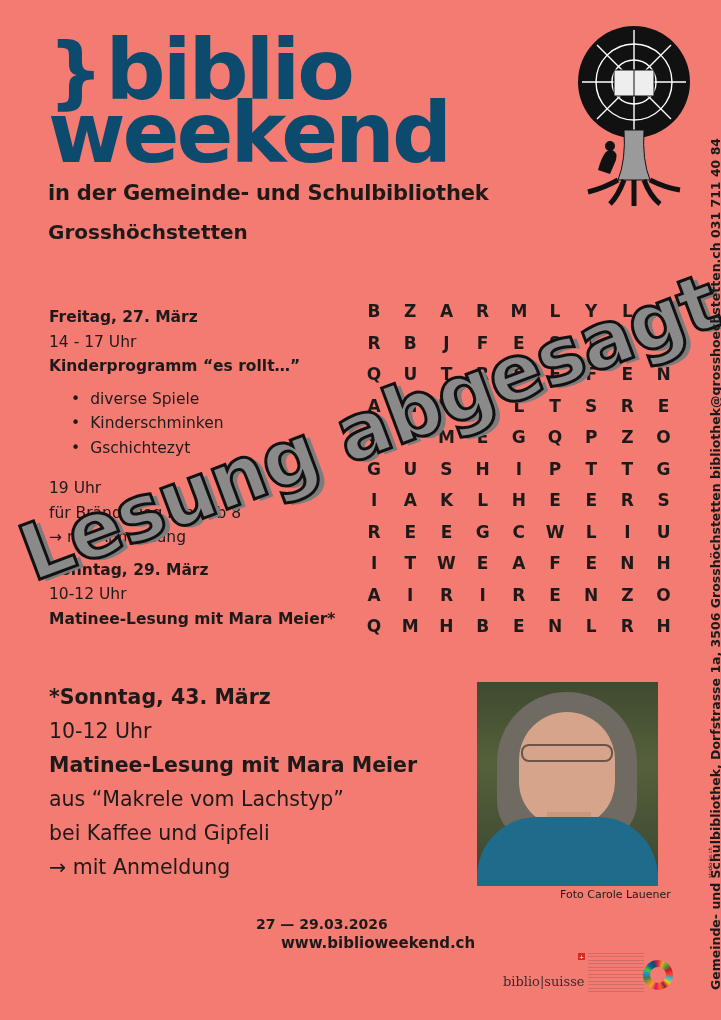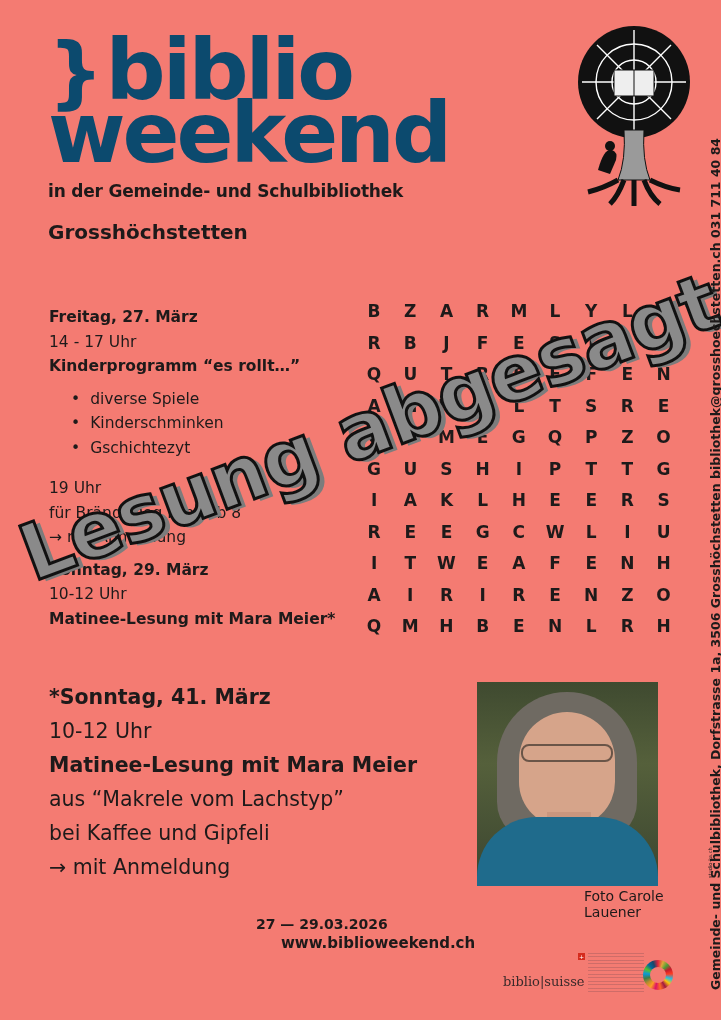--- a/index.html
+++ b/index.html
@@ -8,21 +8,21 @@
     background:#f47b72; color:#1e1a1a;
     font-family:"DejaVu Sans", "Liberation Sans", sans-serif;
   }
   .abs { position:absolute; }
 
   
   .logo { left:48px; top:36px; line-height:0.82; font-weight:bold; letter-spacing:-3px; color:#0c4a6e; }
   .logo .l1, .logo .l2 { display:block; font-size:84px; font-family:"DejaVu Sans", sans-serif; }
   .logo .brace { font-size:78px; margin-right:2px; letter-spacing:0; }
   .logo .l2 { margin-top:-6px;text-align:center; }
-  .subtitle { left:48px; top:181px; font-size:17px; font-weight:bold; letter-spacing:-0.2px;text-align:right; }
+  .subtitle { left:48px; top:181px; font-size:21px; font-weight:bold; letter-spacing:-0.2px;text-align:right; }
   .town { left:48px; top:220px; font-size:20px; font-weight:bold; }
 
   
   .tree { left:574px; top:20px; width:120px; height:190px; }
 
   
   .program { left:49px; top:305px; width:300px; font-size:15.5px; line-height:24.5px; }
   .program .b { font-weight:bold; }
   .program ul { margin:8px; padding:0 0 0 14px; list-style:none; }
   .program li::before { content:"•"; margin-right:10px; }
@@ -42,21 +42,21 @@
   .sunday .b { font-weight:bold; }
 
   
   .photo { left:477px; top:682px; width:181px; height:204px; overflow:hidden;
     background:linear-gradient(180deg,#3f4a30 0%,#55603b 40%,#3b4530 100%); }
   .photo .hair { position:absolute; left:20px; top:10px; width:140px; height:150px; border-radius:70px 70px 40px 40px; background:#6f6a62; }
   .photo .face { position:absolute; left:42px; top:30px; width:96px; height:115px; border-radius:48px 48px 45px 45px; background:#d6a48a; }
   .photo .glasses { position:absolute; left:44px; top:62px; width:92px; height:18px; border:2px solid #6a5548; border-radius:8px; box-sizing:border-box; }
   .photo .body { position:absolute; left:0; top:135px; width:181px; height:80px; background:#1f6b8c; border-radius:60px 60px 0 0; }
   .photo .neck { position:absolute; left:70px; top:130px; width:44px; height:40px; background:#c9967e; border-radius:0 0 22px 22px; }
-  .credit { left:576px; top:888px; font-size:14px;padding-left:8px; }
+  .credit { left:552px; top:888px; font-size:11px;padding-left:8px; }
 
   
   .dates { left:256px; top:916px; font-size:14px; font-weight:bold;text-align:center; }
   .web { left:262px; top:934px; font-size:15px; font-weight:bold;margin-left:19px; }
   .bs { left:503px; top:974px; font-size:13px; font-family:"DejaVu Serif", serif; color:#3a2a2a; }
   .ch { left:578px; top:953px; width:68px; height:40px; }
   .ch .flag { width:7px; height:7px; background:#d52b1e; color:#fff; font-size:6px; line-height:7px; text-align:center; }
   .ch .txt { position:absolute; left:10px; top:0; width:56px; height:40px;
     background:repeating-linear-gradient(180deg,#b06060 0 1px,transparent 1px 3.5px); opacity:.55; }
   .sdg { left:643px; top:960px; width:30px; height:30px; border-radius:50%;
@@ -212,21 +212,21 @@
     <span>E</span>
     <span>N</span>
     <span>L</span>
     <span>R</span>
     <span>H</span>
   </div>
 
 <div class="abs stamp">Lesung abgesagt</div>
 
 <div class="abs sunday">
-  <div class="b">*Sonntag, 41. März</div>
+  <div class="b">*Sonntag, 43. März</div>
   <div>10-12 Uhr</div>
   <div class="b">Matinee-Lesung mit Mara Meier</div>
   <div>aus “Makrele vom Lachstyp”</div>
   <div>bei Kaffee und Gipfeli</div>
   <div>→ mit Anmeldung</div>
 </div>
 
 <div class="abs photo">
   <div class="hair"></div>
     <div class="face"></div>

